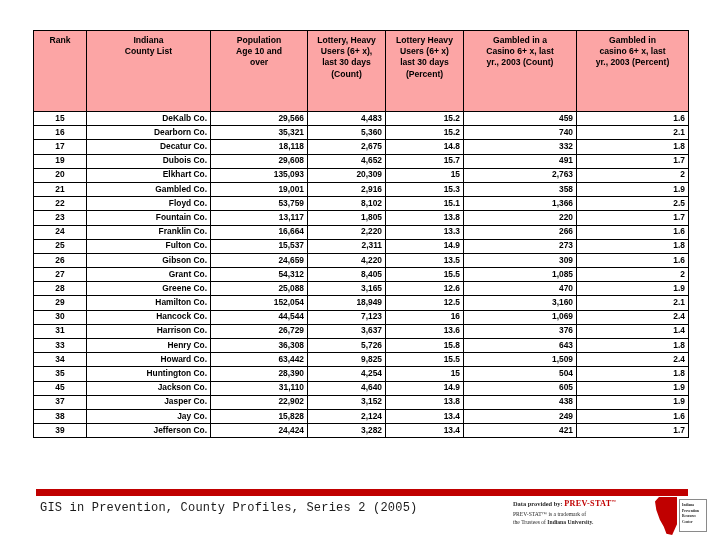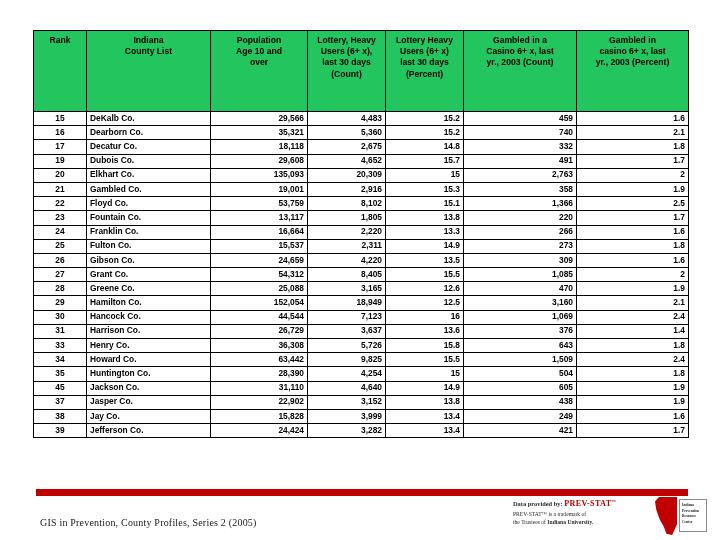--- a/index.html
+++ b/index.html
@@ -34,41 +34,41 @@
   table.data-table th,
   table.data-table td {
     border: 1px solid #000000;
     padding: 0;
     font-size: 8.2px;
     line-height: 1.18;
     color: #000000;
     overflow: hidden;
   }
   table.data-table thead th {
-    background: #22c55e;
+    background: #fca5a5;
     font-weight: bold;
     text-align: center;
     vertical-align: top;
     padding: 4px 2px 0 2px;
     height: 76px;
     font-size: 8.6px;
     line-height: 1.3;
   }
   table.data-table thead th.th-rank {
     text-align: center;
   }
   table.data-table tbody td {
     height: 13.2px;
     font-weight: bold;
     font-size: 8.4px;
     padding: 0 3px;
     white-space: nowrap;
   }
   td.c-rank { text-align: center; }
-  td.c-county { text-align: left; }
+  td.c-county { text-align: right; }
   td.c-num { text-align: right; }
 
   
   col.w-rank    { width: 53px; }
   col.w-county  { width: 124px; }
   col.w-pop     { width: 97px; }
   col.w-lotc    { width: 78px; }
   col.w-lotp    { width: 78px; }
   col.w-casc    { width: 113px; }
   col.w-casp    { width: 112px; }
@@ -78,25 +78,25 @@
     position: absolute;
     left: 36px;
     top: 489px;
     width: 652px;
     height: 7px;
     background: #c00000;
   }
   #footer-caption {
     position: absolute;
     left: 40px;
-    top: 517px;
-    font-size: 10px;
+    top: 501px;
+    font-size: 12px;
     color: #1a1a1a;
     letter-spacing: .2px;
-    font-family: Liberation Serif, serif;
+    font-family: Liberation Mono, monospace;
   }
   #credit-block {
     position: absolute;
     left: 513px;
     top: 499px;
     width: 140px;
     font-family: "Liberation Serif", serif;
     color: #2a2a2a;
   }
   #credit-line1 {
@@ -394,21 +394,21 @@
             <td class="c-num">22,902</td>
             <td class="c-num">3,152</td>
             <td class="c-num">13.8</td>
             <td class="c-num">438</td>
             <td class="c-num">1.9</td>
           </tr>
           <tr>
             <td class="c-rank">38</td>
             <td class="c-county">Jay Co.</td>
             <td class="c-num">15,828</td>
-            <td class="c-num">3,999</td>
+            <td class="c-num">2,124</td>
             <td class="c-num">13.4</td>
             <td class="c-num">249</td>
             <td class="c-num">1.6</td>
           </tr>
           <tr>
             <td class="c-rank">39</td>
             <td class="c-county">Jefferson Co.</td>
             <td class="c-num">24,424</td>
             <td class="c-num">3,282</td>
             <td class="c-num">13.4</td>

